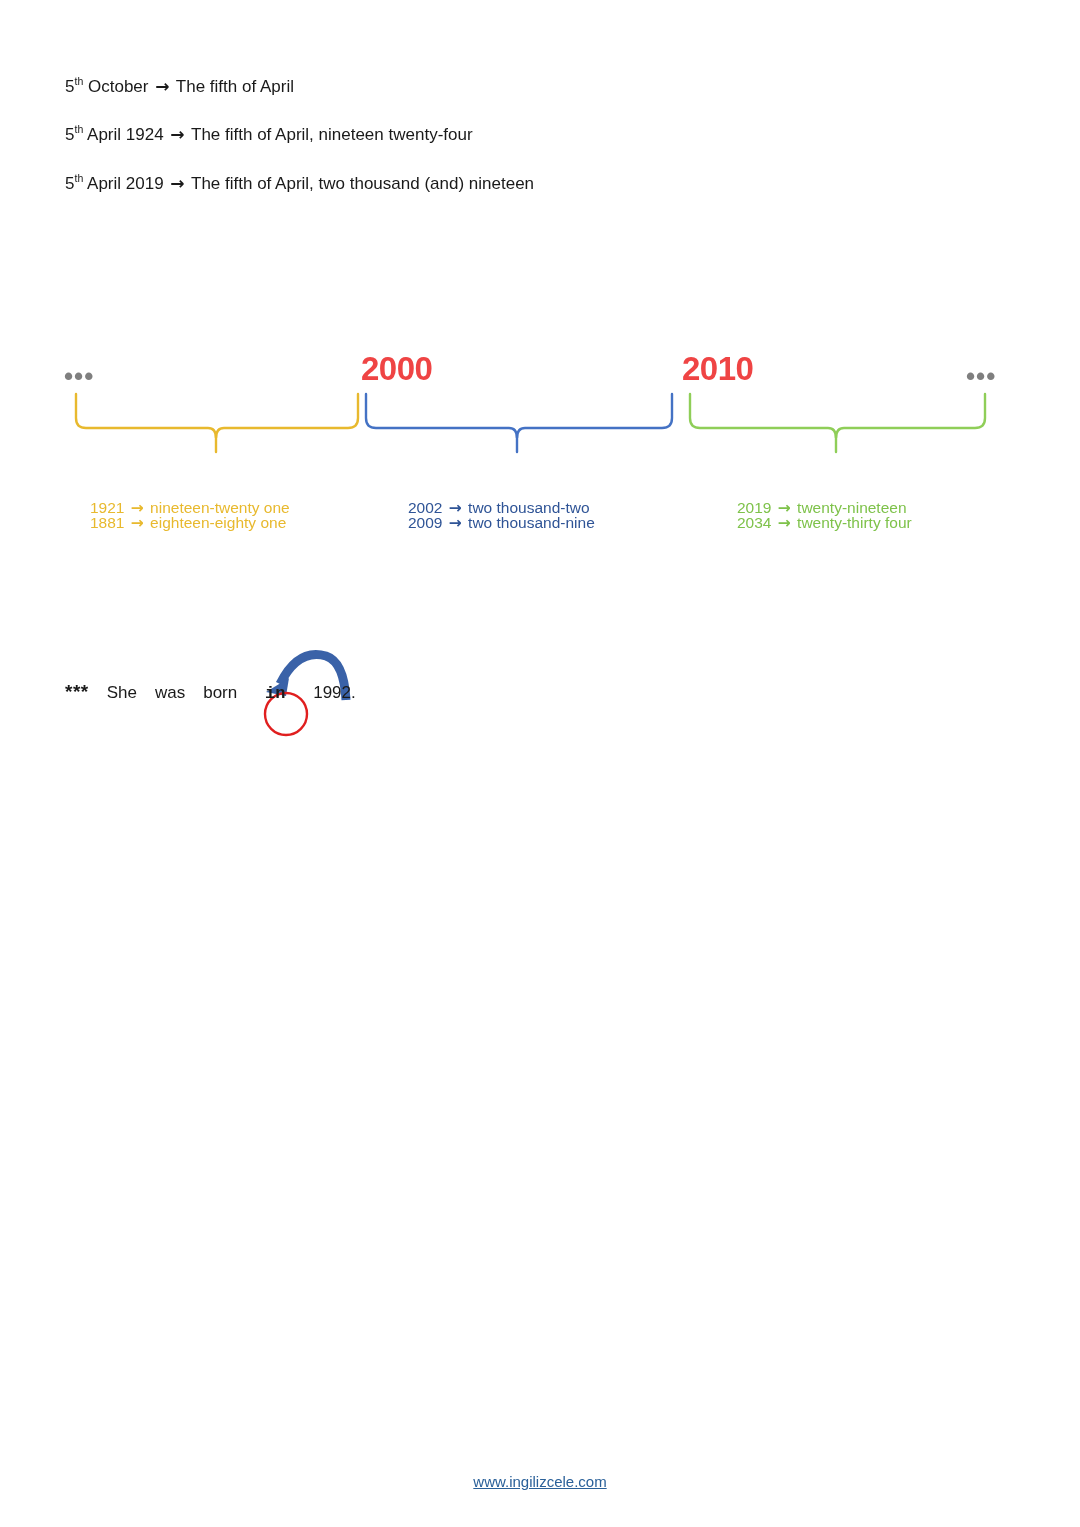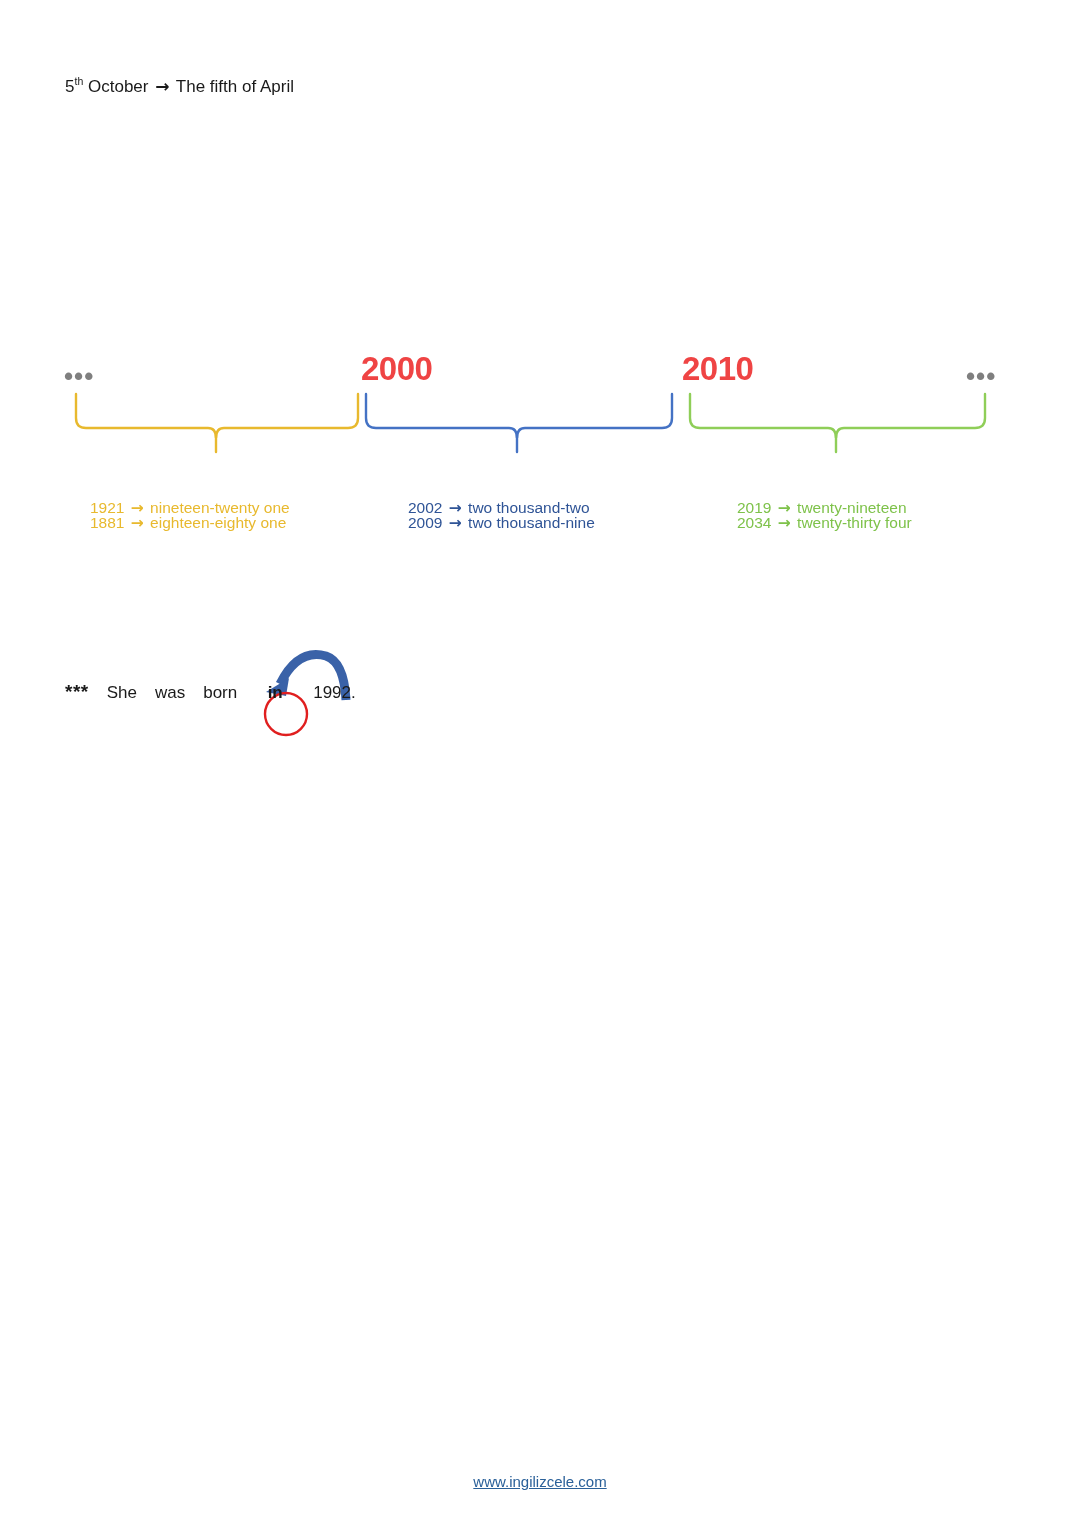--- a/index.html
+++ b/index.html
@@ -145,20 +145,21 @@
     font-weight: bold;
     letter-spacing: 0.5px;
   }
   .word-gap { display: inline-block; width: 18px; }
   #born-in-word {
     display: inline-block;
     width: 40px;
     text-align: center;
     font-weight: bold;
     font-size: 17px;
+    font-family: Liberation Mono, monospace;
   }
   #born-svg {
     position: absolute;
     left: 240px;
     top: 18px;
     width: 140px;
     height: 100px;
   }
 
   
@@ -176,21 +177,27 @@
 </head>
 <body>
 
 <div id="page">
 
 
   <div class="example-line" id="ex-line-0">
     <span>5</span><sup>th</sup><span> October </span><span class="arrow-glyph">→</span><span> The fifth of April</span>
   </div>
 
-
+  <div class="example-line" id="ex-line-1">
+    <span>5</span><sup>th</sup><span> April 1924 </span><span class="arrow-glyph">→</span><span> The fifth of April, nineteen twenty-four</span>
+  </div>
+
+  <div class="example-line" id="ex-line-2">
+    <span>5</span><sup>th</sup><span> April 2019 </span><span class="arrow-glyph">→</span><span> The fifth of April, two thousand (and) nineteen</span>
+  </div>
 
 
   <div id="timeline">
 
     <div class="tl-ellipsis" id="tl-ellipsis-left">•••</div>
     <div class="tl-ellipsis" id="tl-ellipsis-right">•••</div>
 
     <div class="tl-year" id="tl-year-2000">2000</div>
     <div class="tl-year" id="tl-year-2010">2010</div>
 

